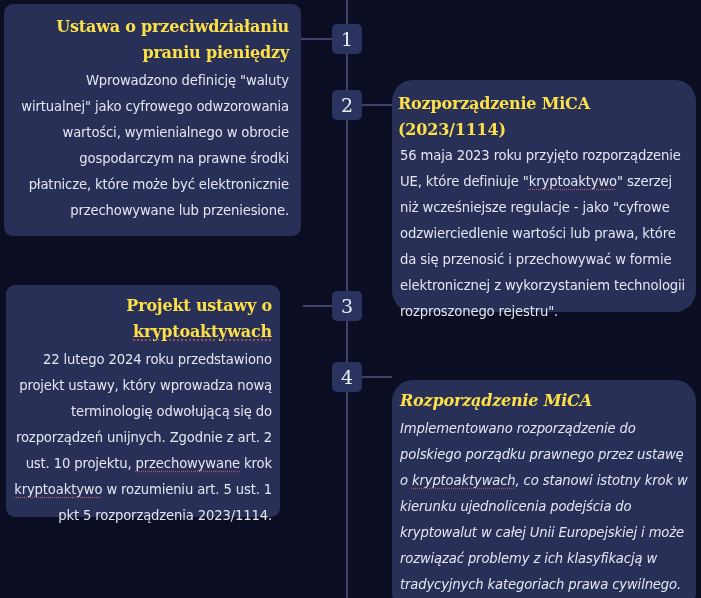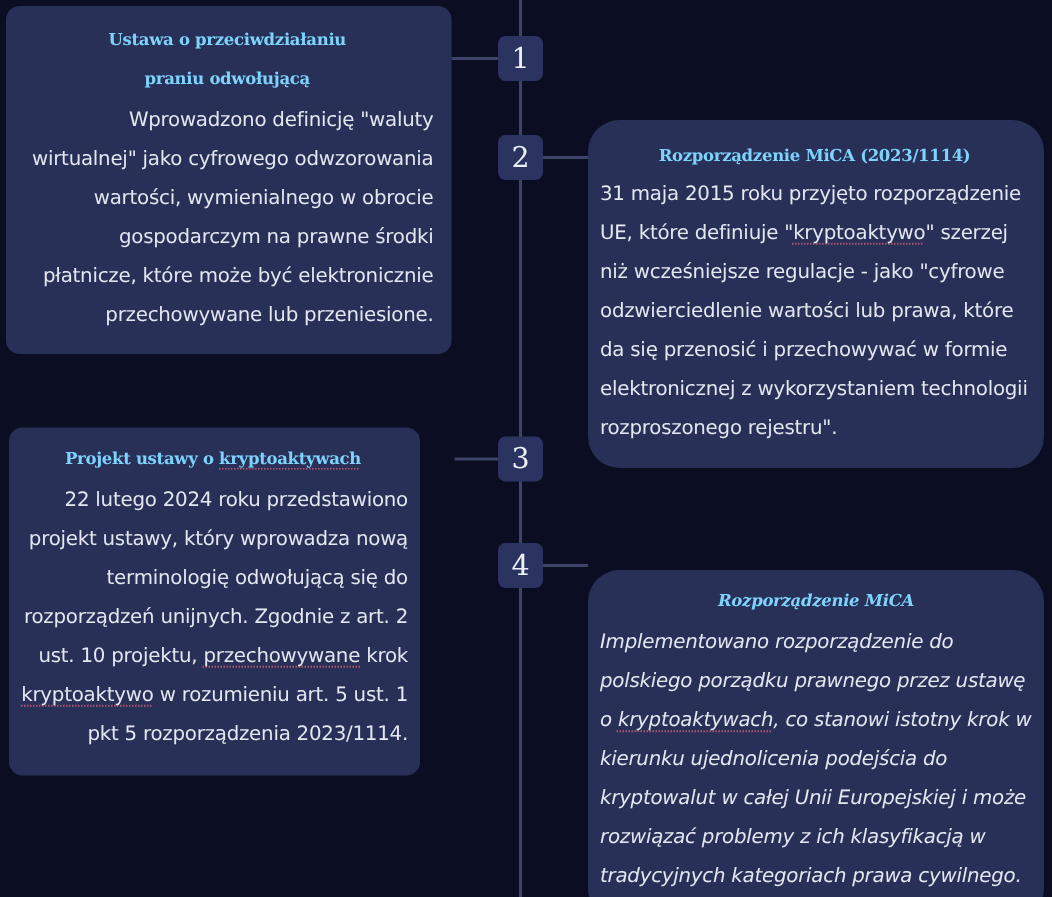--- a/index.html
+++ b/index.html
@@ -22,23 +22,22 @@
   .hline {
     position:absolute; height:2px; background:#3d4468;
   }
   .card {
     position:absolute; background:#283058;
     border-radius:9px; box-sizing:border-box;
     color:#e8eaf4;
   }
   .card h3 {
     margin:0; font-family:"DejaVu Serif","Liberation Serif",serif;
-    font-weight:bold; font-size:11px; line-height:26px; color:#7dd3fc;
+    font-weight:bold; font-size:16px; line-height:26px; color:#fde047;
     letter-spacing:-0.2px;
-    text-align:center;
   }
   .card p {
     margin:0; font-size:13.2px; line-height:26px; color:#e4e6f0;
     letter-spacing:-0.15px;
   }
   .right-align { text-align:right; }
   .left-align { text-align:left;border-radius:21px; }
   .u { text-decoration:underline; text-decoration-color:#b0566c; text-decoration-style:dotted; text-underline-offset:3px; }
 </style>
 </head>
@@ -53,28 +52,28 @@
   <div class="hline" style="left:362px;top:376px;width:30px;"></div>
 
   <div class="node" style="top:24px;">1</div>
   <div class="node" style="top:90px;">2</div>
   <div class="node" style="top:291px;">3</div>
   <div class="node" style="top:362px;">4</div>
 
   <div class="card right-align" style="left:4px;top:4px;width:297px;height:232px;padding:10px 12px 0 10px;">
     <h3>
       <span>Ustawa o przeciwdziałaniu</span><br>
-      <span>praniu odwołującą</span>
+      <span>praniu pieniędzy</span>
     </h3>
     <p style="margin-top:2px;">Wprowadzono definicję "waluty wirtualnej" jako cyfrowego odwzorowania wartości, wymienialnego w obrocie gospodarczym na prawne środki płatnicze, które może być elektronicznie przechowywane lub przeniesione.</p>
   </div>
 
   <div class="card left-align" style="left:392px;top:80px;width:304px;height:232px;padding:11px 8px 0 6px;">
     <h3>Rozporządzenie MiCA (2023/1114)</h3>
-    <p style="padding-left:2px;"><span>31 maja 2015 roku przyjęto rozporządzenie UE, które definiuje "</span><span class="u">kryptoaktywo</span><span>" szerzej niż wcześniejsze regulacje - jako "cyfrowe odzwierciedlenie wartości lub prawa, które da się przenosić i przechowywać w formie elektronicznej z wykorzystaniem technologii rozproszonego rejestru".</span></p>
+    <p style="padding-left:2px;"><span>56 maja 2023 roku przyjęto rozporządzenie UE, które definiuje "</span><span class="u">kryptoaktywo</span><span>" szerzej niż wcześniejsze regulacje - jako "cyfrowe odzwierciedlenie wartości lub prawa, które da się przenosić i przechowywać w formie elektronicznej z wykorzystaniem technologii rozproszonego rejestru".</span></p>
   </div>
 
   <div class="card right-align" style="left:6px;top:285px;width:274px;height:232px;padding:8px 8px 0 6px;">
     <h3><span>Projekt ustawy o </span><span class="u">kryptoaktywach</span></h3>
     <p style="margin-top:2px;"><span>22 lutego 2024 roku przedstawiono projekt ustawy, który wprowadza nową terminologię odwołującą się do rozporządzeń unijnych. Zgodnie z art. 2 ust. 10 projektu, </span><span class="u">przechowywane</span><span> krok </span><span class="u">kryptoaktywo</span><span> w rozumieniu art. 5 ust. 1 pkt 5 rozporządzenia 2023/1114.</span></p>
   </div>
 
   <div class="card left-align" style="left:392px;top:380px;width:304px;height:233px;padding:8px 8px 0 8px;font-style:italic;">
     <h3>Rozporządzenie MiCA</h3>
     <p style="margin-top:2px;"><span>Implementowano rozporządzenie do polskiego porządku prawnego przez ustawę o </span><span class="u">kryptoaktywach</span><span>, co stanowi istotny krok w kierunku ujednolicenia podejścia do kryptowalut w całej Unii Europejskiej i może rozwiązać problemy z ich klasyfikacją w tradycyjnych kategoriach prawa cywilnego.</span></p>

